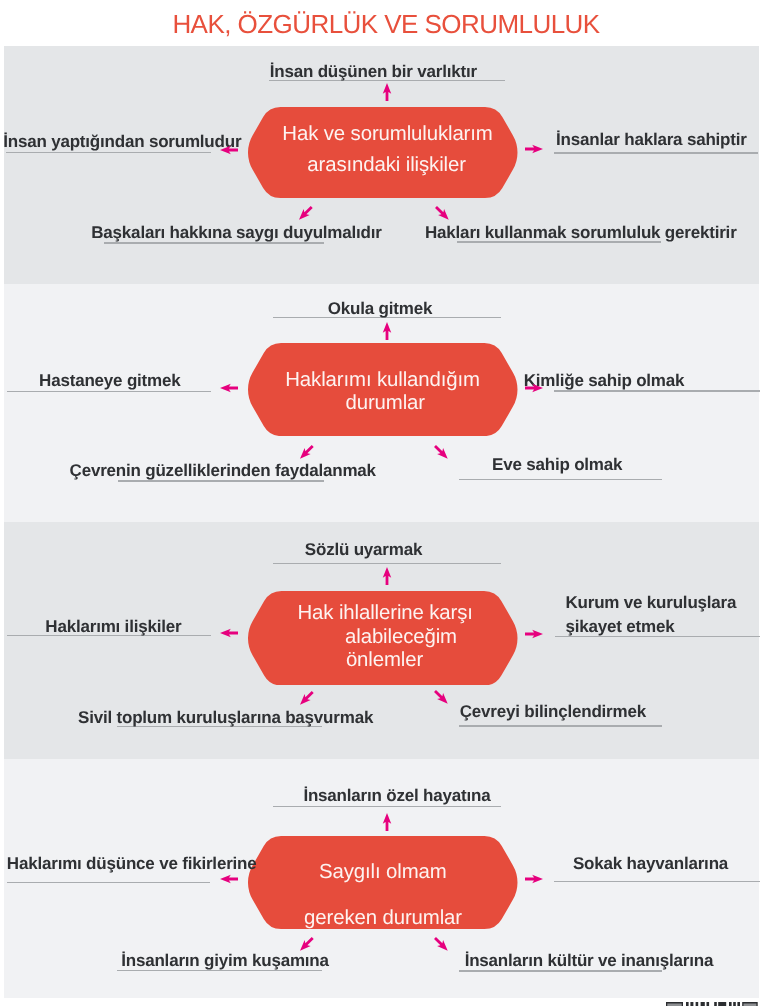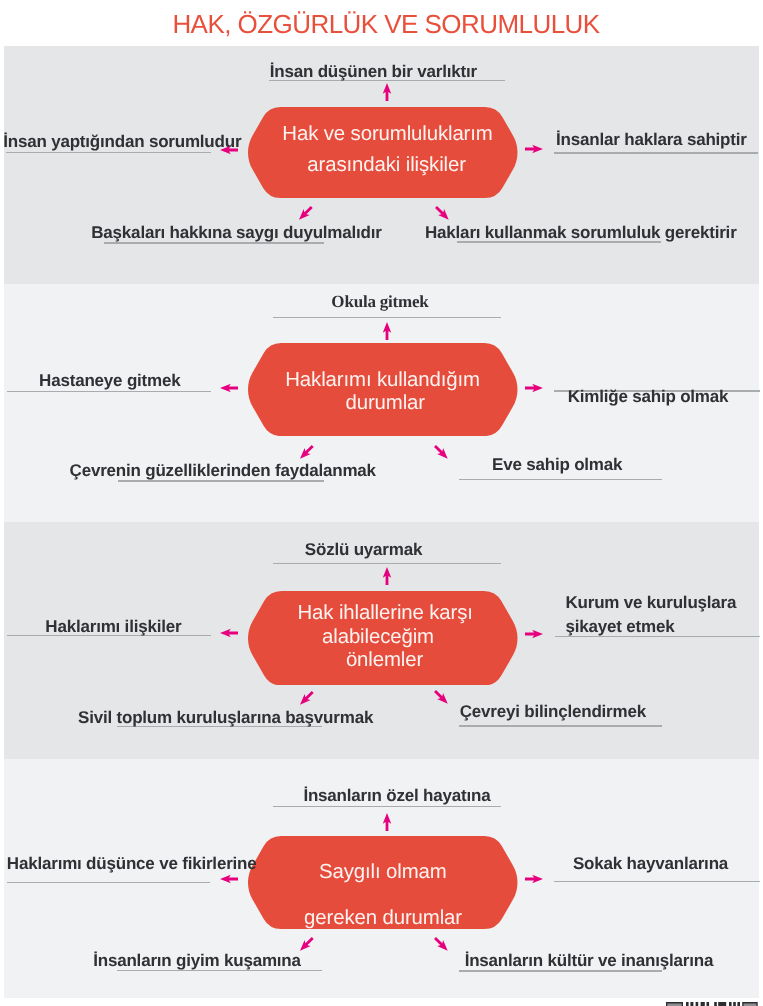--- a/index.html
+++ b/index.html
@@ -77,35 +77,35 @@
       </svg>
     </div>
   <div class="hex-wrap" style="left:248.0px;top:342.6px;width:269.9px;height:93.1px;">
     <svg viewBox="5.25 0 269.9 93.1" width="269.9" height="93.1" aria-hidden="true">
         <path d="M 38.34 0.00 L 241.66 0.00 A 20.00 20.00 0 0 1 259.00 10.03 L 270.20 29.50 A 34.20 34.20 0 0 1 270.20 63.60 L 259.00 83.07 A 20.00 20.00 0 0 1 241.66 93.10 L 38.34 93.10 A 20.00 20.00 0 0 1 21.00 83.07 L 9.80 63.60 A 34.20 34.20 0 0 1 9.80 29.50 L 21.00 10.03 A 20.00 20.00 0 0 1 38.34 0.00 Z" fill="var(--shape,#e64c3c)"></path>
       </svg>
   </div>
   <div class="hex-line" style="top:369.5px;left:382.6px;">Haklarımı kullandığım</div>
   <div class="hex-line" style="top:393.0px;left:385.2px;">durumlar</div>
   <div class="rule" style="left:273.4px;top:317.0px;width:227.5px;"></div>
-  <div class="lbl" style="left:380.0px;top:293.0px;font-family:Liberation Serif, serif;">Okula gitmek</div>
+  <div class="lbl" style="left:380.0px;top:300px;">Okula gitmek</div>
   <div class="arw" style="left:381.4px;top:321.6px;width:12.0px;height:18.0px;">
       <svg viewBox="0 0 12 18" width="12" height="18">
         <path d="M 7.40 18.00 L 7.40 9.00 L 10.25 10.80 L 6.00 0.00 L 1.75 10.80 L 4.60 9.00 L 4.60 18.00 Z" fill="var(--accent,#e6007e)"></path>
       </svg>
     </div>
   <div class="rule" style="left:6.6px;top:390.7px;width:204.7px;"></div>
   <div class="lbl" style="left:109.8px;top:372.0px;">Hastaneye gitmek</div>
   <div class="arw" style="left:219.5px;top:381.8px;width:18.0px;height:12.0px;">
       <svg viewBox="0 0 18 12" width="18" height="12">
         <path d="M 18.00 4.60 L 9.00 4.60 L 10.80 1.75 L 0.00 6.00 L 10.80 10.25 L 9.00 7.40 L 18.00 7.40 Z" fill="var(--accent,#e6007e)"></path>
       </svg>
     </div>
   <div class="rule" style="left:554.4px;top:390.3px;width:206.0px;"></div>
-  <div class="lbl" style="left:648px;top:371.9px;margin-top:16px;">Kimliğe sahip olmak</div>
+  <div class="lbl" style="left:604px;top:371.9px;">Kimliğe sahip olmak</div>
   <div class="arw" style="left:524.9px;top:381.8px;width:18.0px;height:12.0px;">
       <svg viewBox="0 0 18 12" width="18" height="12">
         <path d="M 0.00 7.40 L 9.00 7.40 L 7.20 10.25 L 18.00 6.00 L 7.20 1.75 L 9.00 4.60 L 0.00 4.60 Z" fill="var(--accent,#e6007e)"></path>
       </svg>
     </div>
   <div class="rule" style="left:117.9px;top:480.3px;width:206.1px;"></div>
   <div class="lbl" style="left:222.7px;top:462.0px;">Çevrenin güzelliklerinden faydalanmak</div>
   <div class="arw" style="left:297.9px;top:443.9px;width:17.0px;height:16.0px;">
       <svg viewBox="0 0 17 16" width="17" height="16">
         <path d="M 13.74 1.01 L 7.37 7.37 L 6.63 4.09 L 2.00 14.73 L 12.64 10.10 L 9.35 9.35 L 15.72 2.99 Z" fill="var(--accent,#e6007e)"></path>
@@ -117,21 +117,21 @@
       <svg viewBox="0 0 16 16" width="16" height="16">
         <path d="M 1.01 2.99 L 7.37 9.35 L 4.09 10.10 L 14.73 14.73 L 10.10 4.09 L 9.35 7.37 L 2.99 1.01 Z" fill="var(--accent,#e6007e)"></path>
       </svg>
     </div>
   <div class="hex-wrap" style="left:248.0px;top:590.9px;width:269.9px;height:94.5px;">
     <svg viewBox="5.25 0 269.9 94.5" width="269.9" height="94.5" aria-hidden="true">
         <path d="M 38.74 0.00 L 241.26 0.00 A 20.00 20.00 0 0 1 258.60 10.03 L 270.20 30.20 A 34.20 34.20 0 0 1 270.20 64.30 L 258.60 84.47 A 20.00 20.00 0 0 1 241.26 94.50 L 38.74 94.50 A 20.00 20.00 0 0 1 21.40 84.47 L 9.80 64.30 A 34.20 34.20 0 0 1 9.80 30.20 L 21.40 10.03 A 20.00 20.00 0 0 1 38.74 0.00 Z" fill="var(--shape,#e64c3c)"></path>
       </svg>
   </div>
   <div class="hex-line" style="top:603.2px;left:385.2px;">Hak ihlallerine karşı</div>
-  <div class="hex-line" style="top:626.7px;left:378px;">alabileceğim</div>
+  <div class="hex-line" style="top:626.7px;left:401px;">alabileceğim</div>
   <div class="hex-line" style="top:650.3px;left:384.5px;">önlemler</div>
   <div class="rule" style="left:273.4px;top:562.7px;width:227.5px;"></div>
   <div class="lbl" style="left:363.5px;top:540.7px;">Sözlü uyarmak</div>
   <div class="arw" style="left:381.4px;top:566.6px;width:12.0px;height:18.0px;">
       <svg viewBox="0 0 12 18" width="12" height="18">
         <path d="M 7.40 18.00 L 7.40 9.00 L 10.25 10.80 L 6.00 0.00 L 1.75 10.80 L 4.60 9.00 L 4.60 18.00 Z" fill="var(--accent,#e6007e)"></path>
       </svg>
     </div>
   <div class="rule" style="left:6.6px;top:634.7px;width:204.7px;"></div>
   <div class="lbl" style="left:113.4px;top:617.7px;">Haklarımı ilişkiler</div>
@@ -183,21 +183,21 @@
       </svg>
     </div>
   <div class="rule" style="left:554.4px;top:880.9px;width:206.0px;"></div>
   <div class="lbl" style="left:650.5px;top:855.2px;">Sokak hayvanlarına</div>
   <div class="arw" style="left:524.9px;top:872.9px;width:18.0px;height:12.0px;">
       <svg viewBox="0 0 18 12" width="18" height="12">
         <path d="M 0.00 7.40 L 9.00 7.40 L 7.20 10.25 L 18.00 6.00 L 7.20 1.75 L 9.00 4.60 L 0.00 4.60 Z" fill="var(--accent,#e6007e)"></path>
       </svg>
     </div>
   <div class="rule" style="left:116.6px;top:970.0px;width:205.8px;"></div>
-  <div class="lbl" style="left:197px;top:952.2px;">İnsanların giyim kuşamına</div>
+  <div class="lbl" style="left:225px;top:952.2px;">İnsanların giyim kuşamına</div>
   <div class="arw" style="left:297.6px;top:935.7px;width:17.0px;height:16.0px;">
       <svg viewBox="0 0 17 16" width="17" height="16">
         <path d="M 13.74 1.01 L 7.37 7.37 L 6.63 4.09 L 2.00 14.73 L 12.64 10.10 L 9.35 9.35 L 15.72 2.99 Z" fill="var(--accent,#e6007e)"></path>
       </svg>
     </div>
   <div class="rule" style="left:458.5px;top:970.3px;width:203.2px;"></div>
   <div class="lbl" style="left:588.9px;top:952.4px;">İnsanların kültür ve inanışlarına</div>
   <div class="arw" style="left:433.3px;top:935.5px;width:16.0px;height:16.0px;">
       <svg viewBox="0 0 16 16" width="16" height="16">
         <path d="M 1.01 2.99 L 7.37 9.35 L 4.09 10.10 L 14.73 14.73 L 10.10 4.09 L 9.35 7.37 L 2.99 1.01 Z" fill="var(--accent,#e6007e)"></path>

